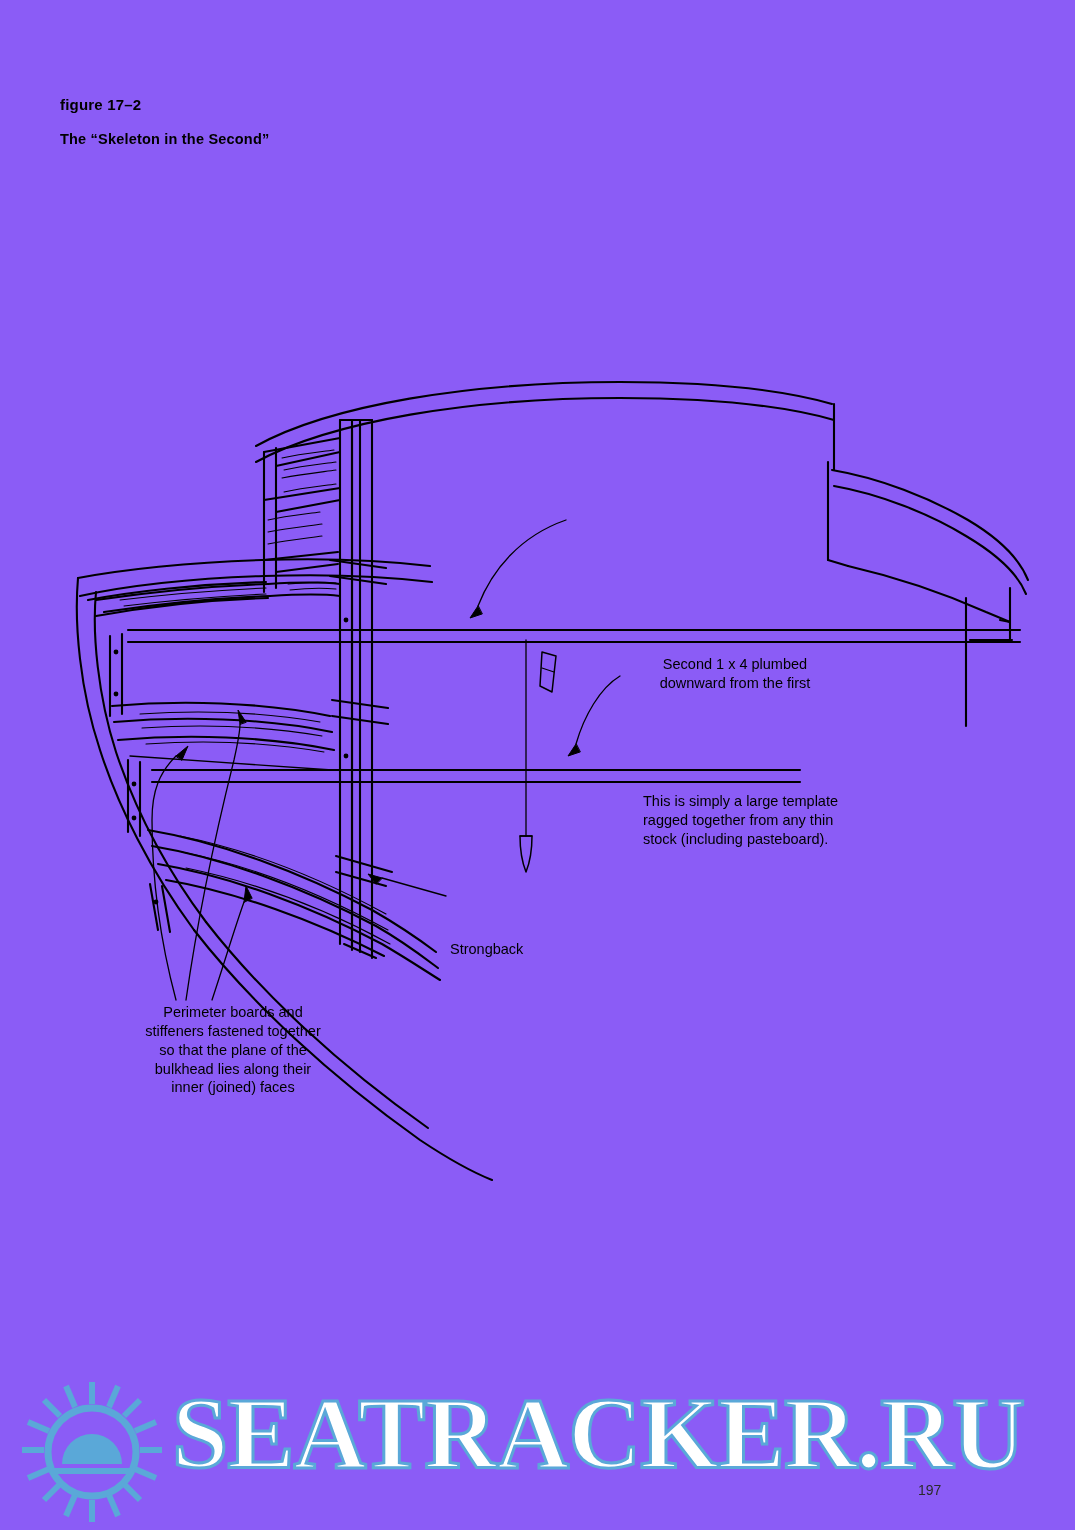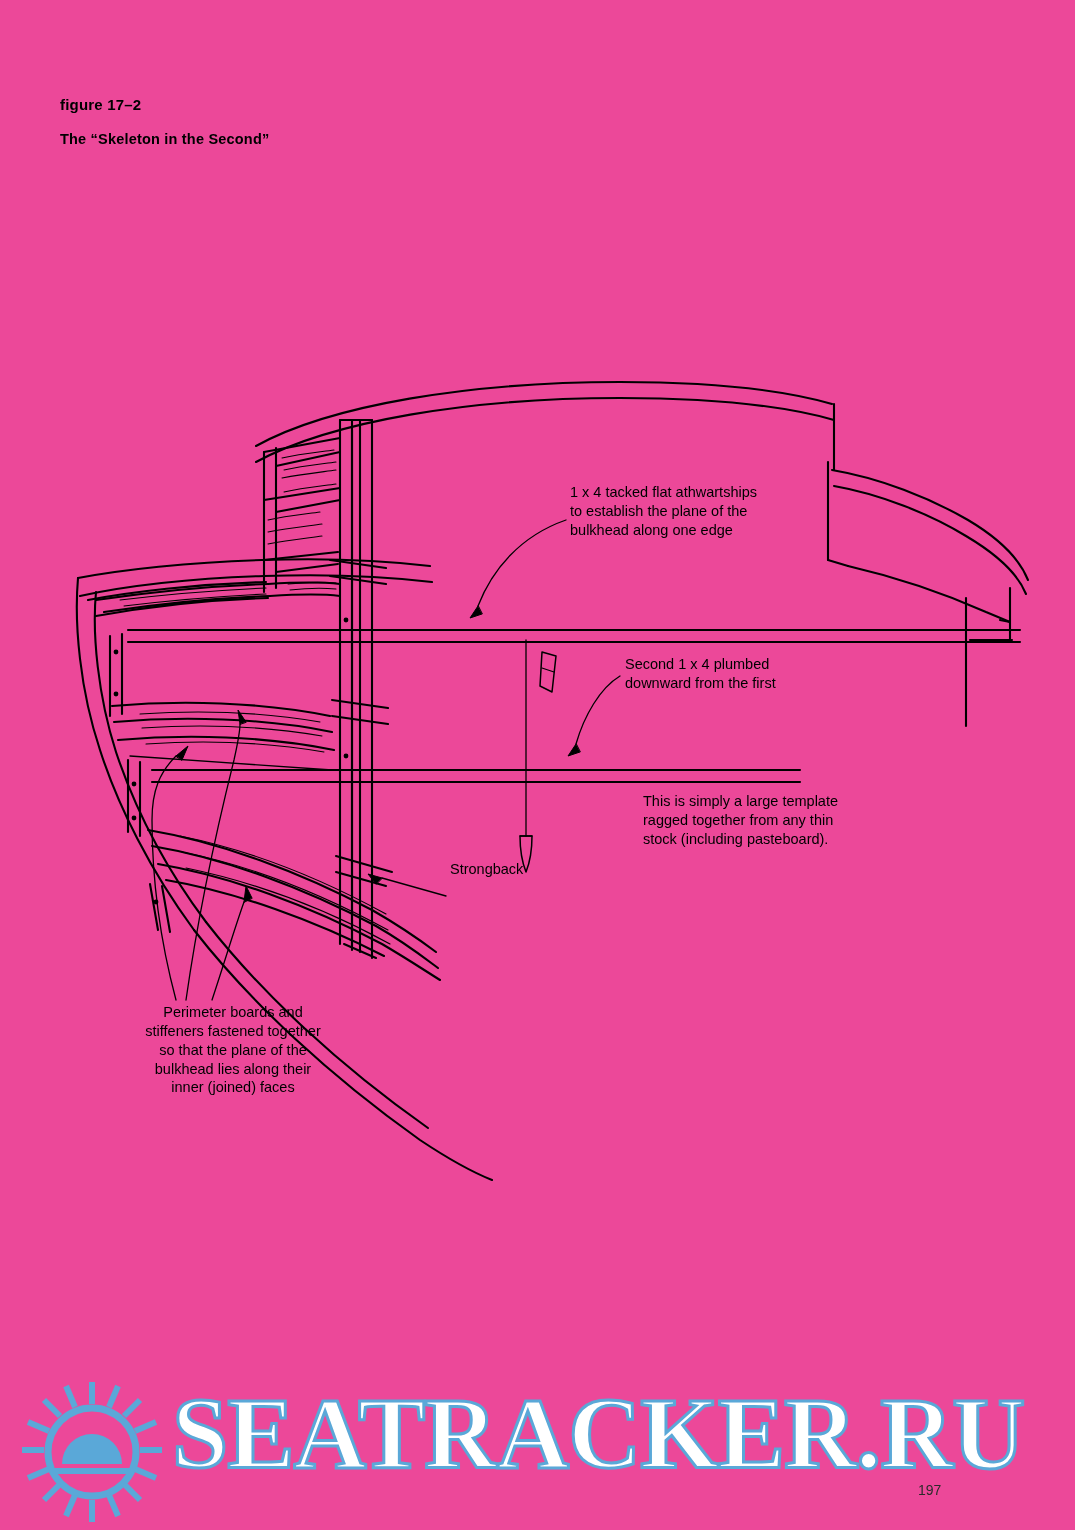--- a/index.html
+++ b/index.html
@@ -13,21 +13,21 @@
     position: relative;
     overflow: hidden;
     font-family: "Liberation Sans", sans-serif;
     color: #000000;
   }
   .page {
     position: absolute;
     left: 0; top: 0;
     width: 1075px;
     height: 1530px;
-    background: #ec4899;
+    background: #8b5cf6;
   }
   
   .fig-label {
     position: absolute;
     left: 60px;
     top: 96px;
     font-size: 15px;
     font-weight: bold;
     letter-spacing: 0.2px;
   }
@@ -49,23 +49,23 @@
   }
   
   .anno {
     position: absolute;
     font-size: 14.5px;
     line-height: 1.30;
     color: #000;
     white-space: pre-line;
   }
   #anno-1x4 { left: 570px; top: 483px; width: 250px; }
-  #anno-second { left: 625px; top: 655px; width: 220px; }
+  #anno-second { left: 625px; top: 655px; width: 220px; text-align: center; }
   #anno-template { left: 643px; top: 792px; width: 260px; }
-  #anno-strongback { left: 450px; top: 860px; width: 180px; }
+  #anno-strongback { left: 450px; top: 940px; width: 180px; }
   #anno-perimeter { left: 118px; top: 1003px; width: 230px; text-align: center; }
 
   
   .page-number {
     position: absolute;
     left: 918px;
     top: 1482px;
     font-size: 14px;
     color: #2b2b2b;
   }
@@ -231,23 +231,20 @@
       <path d="M240,724 L238,710 L246,722 Z" fill="#000" stroke-width="1"></path>
 
       <path d="M212,1000 C224,964 234,930 244,902" stroke-width="1.3"></path>
       <path d="M244,902 L246,886 L252,898 Z" fill="#000" stroke-width="1"></path>
 
       <path d="M176,1000 C160,940 152,880 152,820 C152,790 160,772 176,756" stroke-width="1.3"></path>
       <path d="M176,756 L188,746 L182,760 Z" fill="#000" stroke-width="1"></path>
     </g>
   </svg>
 
-  <div class="anno" id="anno-1x4">1 x 4 tacked flat athwartships
-to establish the plane of the
-bulkhead along one edge</div>
 
   <div class="anno" id="anno-second">Second 1 x 4 plumbed
 downward from the first</div>
 
   <div class="anno" id="anno-template">This is simply a large template
 ragged together from any thin
 stock (including pasteboard).</div>
 
   <div class="anno" id="anno-strongback">Strongback</div>
 

